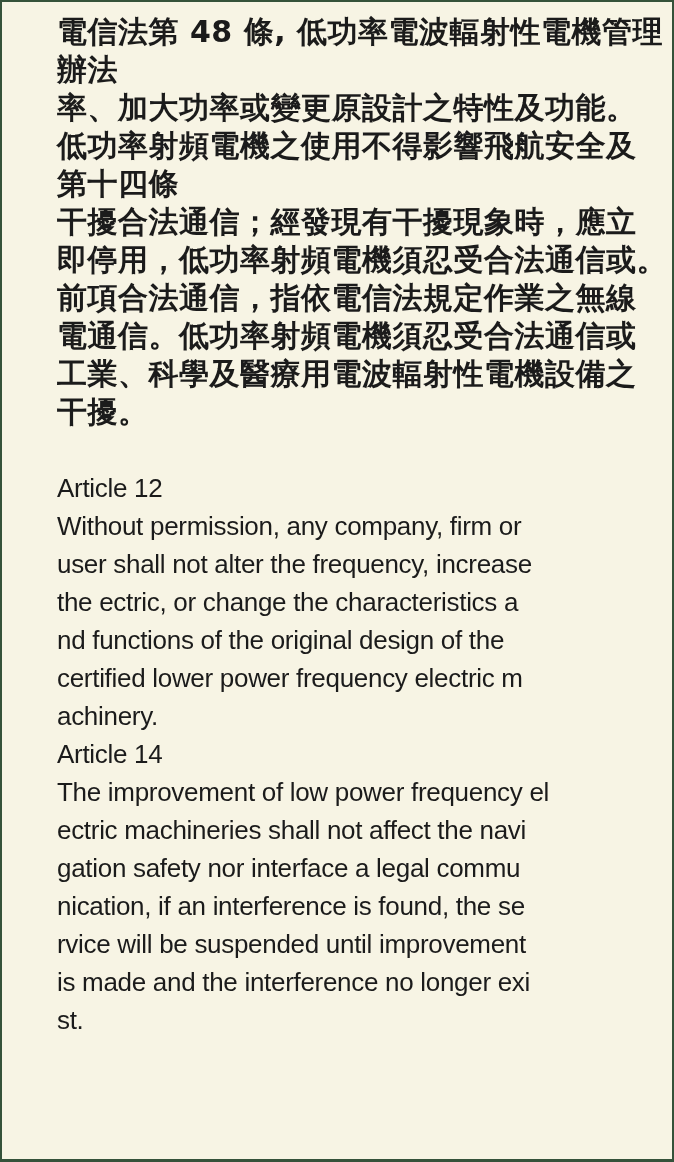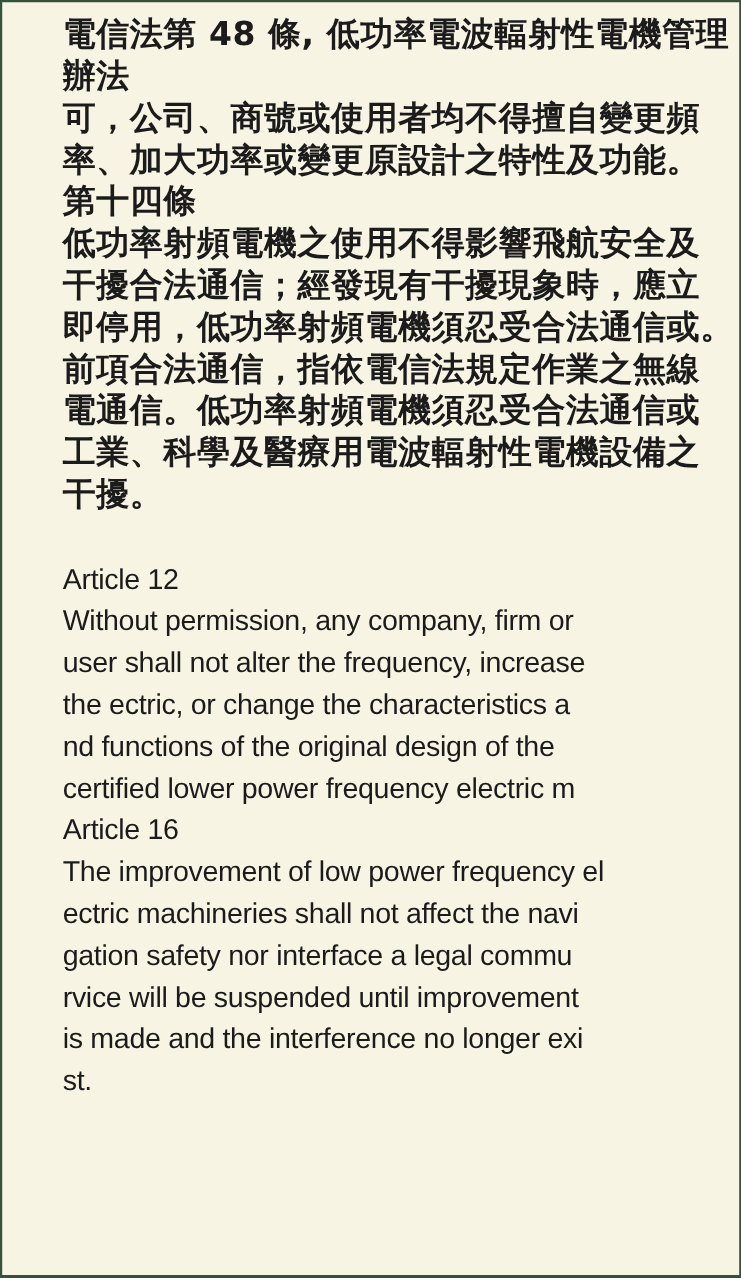--- a/index.html
+++ b/index.html
@@ -41,43 +41,44 @@
   }
 </style>
 </head>
 <body>
 
 <div class="page">
 
   <div class="zh">
     <div class="line">電信法第 48 條, 低功率電波輻射性電機管理</div>
     <div class="line">辦法</div>
-    <div class="line">可，公司、商號或使用者均不得擅自變更頻</div>
     <div class="line">率、加大功率或變更原設計之特性及功能。</div>
+    <div class="line">低功率射頻電機之使用不得影響飛航安全及</div>
     <div class="line">第十四條</div>
-    <div class="line">低功率射頻電機之使用不得影響飛航安全及</div>
     <div class="line">干擾合法通信；經發現有干擾現象時，應立</div>
     <div class="line">即停用，低功率射頻電機須忍受合法通信或。</div>
     <div class="line">前項合法通信，指依電信法規定作業之無線</div>
     <div class="line">電通信。低功率射頻電機須忍受合法通信或</div>
     <div class="line">工業、科學及醫療用電波輻射性電機設備之</div>
     <div class="line">干擾。</div>
   </div>
 
   <div class="section-gap"></div>
 
   <div class="en">
     <div class="line">Article 12</div>
     <div class="line">Without permission, any company, firm or</div>
     <div class="line">user shall not alter the frequency, increase</div>
     <div class="line">the ectric, or change the characteristics a</div>
     <div class="line">nd functions of the original design of the</div>
     <div class="line">certified lower power frequency electric m</div>
-    <div class="line">Article 16</div>
+    <div class="line">achinery.</div>
+    <div class="line">Article 14</div>
     <div class="line">The improvement of low power frequency el</div>
     <div class="line">ectric machineries shall not affect the navi</div>
     <div class="line">gation safety nor interface a legal commu</div>
+    <div class="line">nication, if an interference is found, the se</div>
     <div class="line">rvice will be suspended until improvement</div>
     <div class="line">is made and the interference no longer exi</div>
     <div class="line">st.</div>
   </div>
 
 </div>
 
 </body></html>

